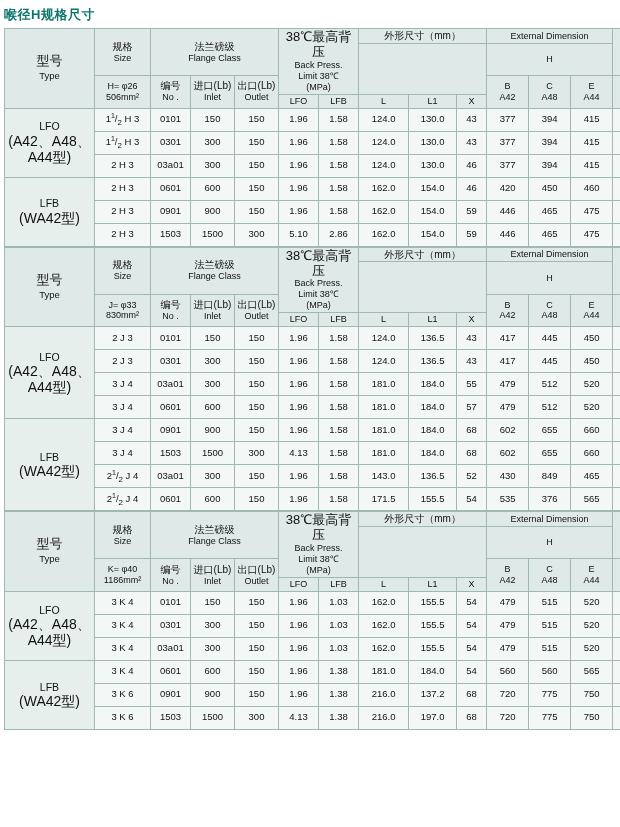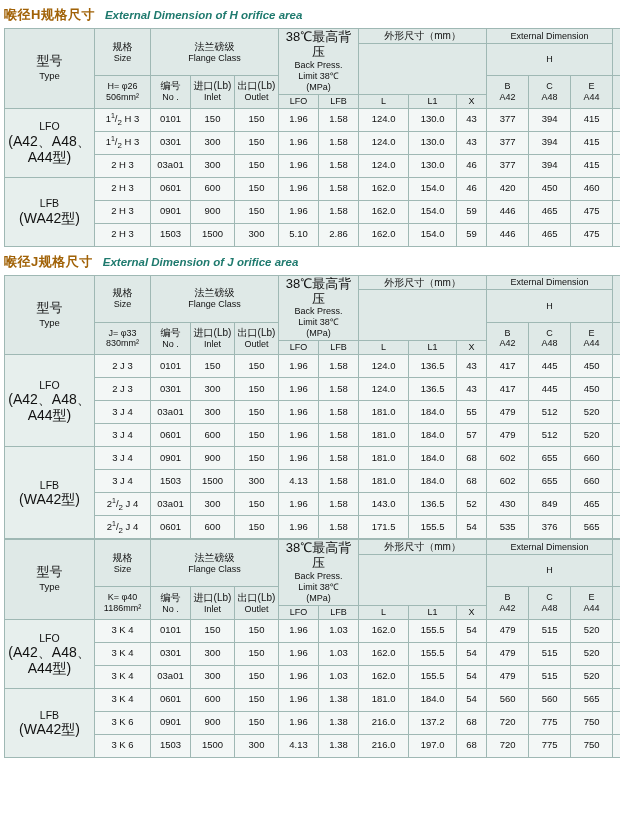--- a/index.html
+++ b/index.html
@@ -18,21 +18,21 @@
   }
   .section { margin: 0 0 0 0; }
   .sec-title {
     display: flex;
     align-items: baseline;
     padding: 6px 0 4px 4px;
   }
   .sec-title-cn {
     font-size: 13px;
     font-weight: bold;
-    color: #a16207;
+    color: #0f766e;
     letter-spacing: 0.5px;
     white-space: nowrap;
   }
   .sec-title-en {
     font-size: 11.5px;
     font-weight: bold;
     font-style: italic;
     color: #1f7a6e;
     margin-left: 10px;
     white-space: nowrap;
@@ -74,21 +74,20 @@
   sup { font-size: 7px; vertical-align: super; }
 </style>
 </head>
 <body>
 
 <div class="page">
   <div id="sections-root">
       <div class="section">
         <div class="sec-title">
           <span class="sec-title-cn">喉径H规格尺寸</span>
-          <span class="sec-title-en">External Dimension of H orifice area</span>
         </div>
         <table class="spec">
           <colgroup>
             <col style="width: 90px;">
             <col style="width: 56px;">
             <col style="width: 40px;">
             <col style="width: 44px;">
             <col style="width: 44px;">
             <col style="width: 40px;">
             <col style="width: 40px;">
@@ -232,24 +231,20 @@
               <td>59</td>
               <td>446</td>
               <td>465</td>
               <td>475</td>
               <td>50</td>
             </tr>
           </tbody>
         </table>
       </div>
       <div class="section">
-        <div class="sec-title">
-          <span class="sec-title-cn">喉径J规格尺寸</span>
-          <span class="sec-title-en">External Dimension of J orifice area</span>
-        </div>
         <table class="spec">
           <colgroup>
             <col style="width: 90px;">
             <col style="width: 56px;">
             <col style="width: 40px;">
             <col style="width: 44px;">
             <col style="width: 44px;">
             <col style="width: 40px;">
             <col style="width: 40px;">
             <col style="width: 50px;">

